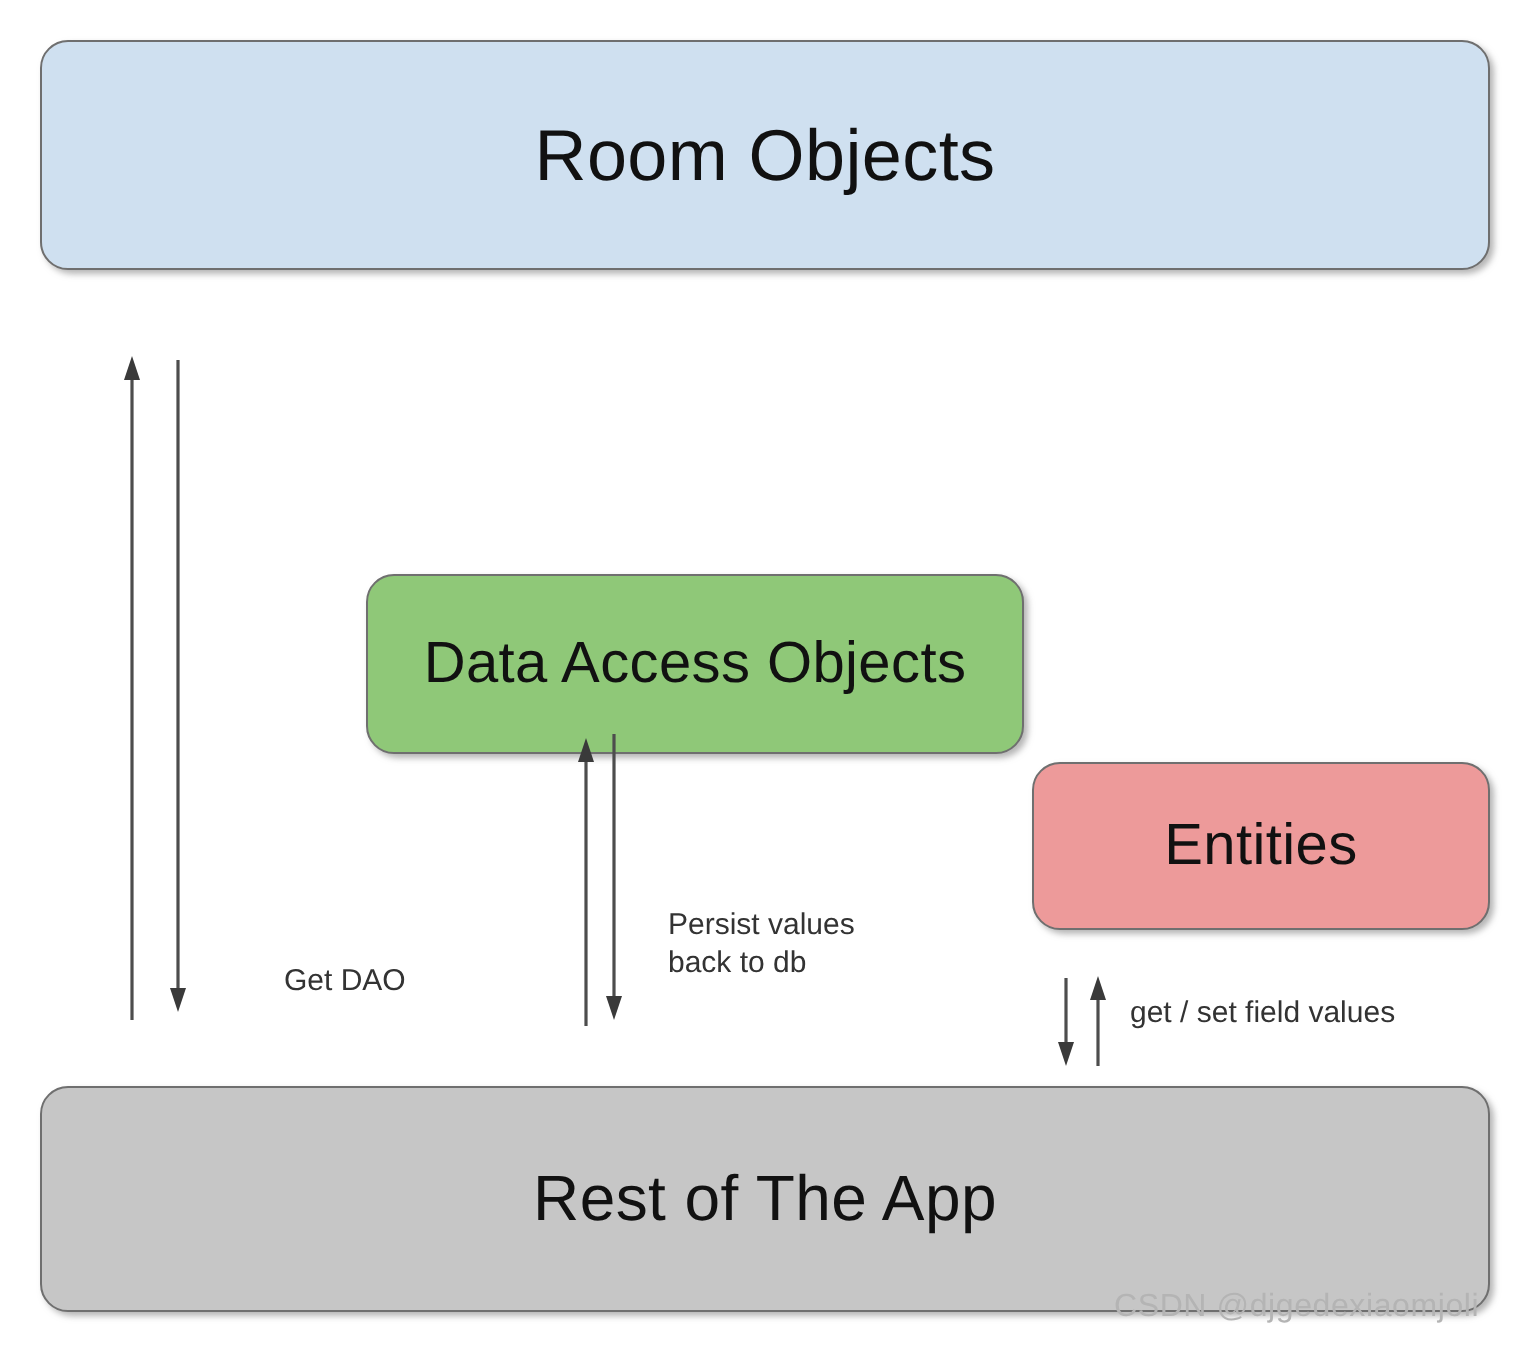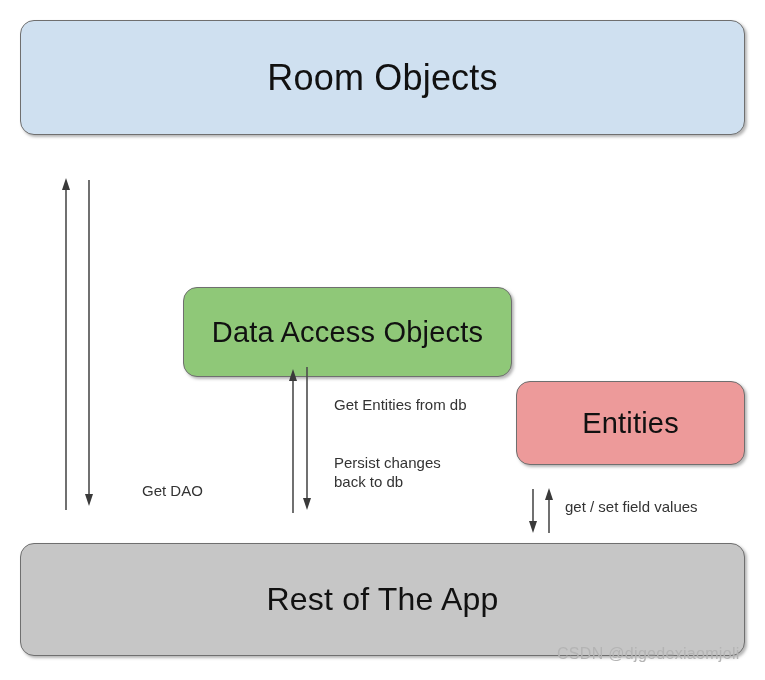--- a/index.html
+++ b/index.html
@@ -139,22 +139,21 @@
   <div class="edge-label" id="label-get-dao">Get DAO</div>
 
   <svg class="arrow" id="arrow-dao-rest" style="left:282px; top:363px;" width="50" height="155" viewBox="0 0 50 155">
 
     <line class="arrow-line" x1="11" y1="14" x2="11" y2="150"></line>
     <polygon class="arrow-head" points="11,6 7,18 15,18"></polygon>
 
     <line class="arrow-line" x1="25" y1="4" x2="25" y2="139"></line>
     <polygon class="arrow-head" points="25,147 21,135 29,135"></polygon>
   </svg>
-  <div class="edge-label" id="label-get-entities">Get Entities from db</div>
-  <div class="edge-label" id="label-persist">Persist changes
+  <div class="edge-label" id="label-persist">Persist values
 back to db</div>
 
   <svg class="arrow" id="arrow-entities-rest" style="left:522px; top:483px;" width="50" height="58" viewBox="0 0 50 58">
 
     <line class="arrow-line" x1="11" y1="6" x2="11" y2="42"></line>
     <polygon class="arrow-head" points="11,50 7,38 15,38"></polygon>
 
     <line class="arrow-line" x1="27" y1="13" x2="27" y2="50"></line>
     <polygon class="arrow-head" points="27,5 23,17 31,17"></polygon>
   </svg>

